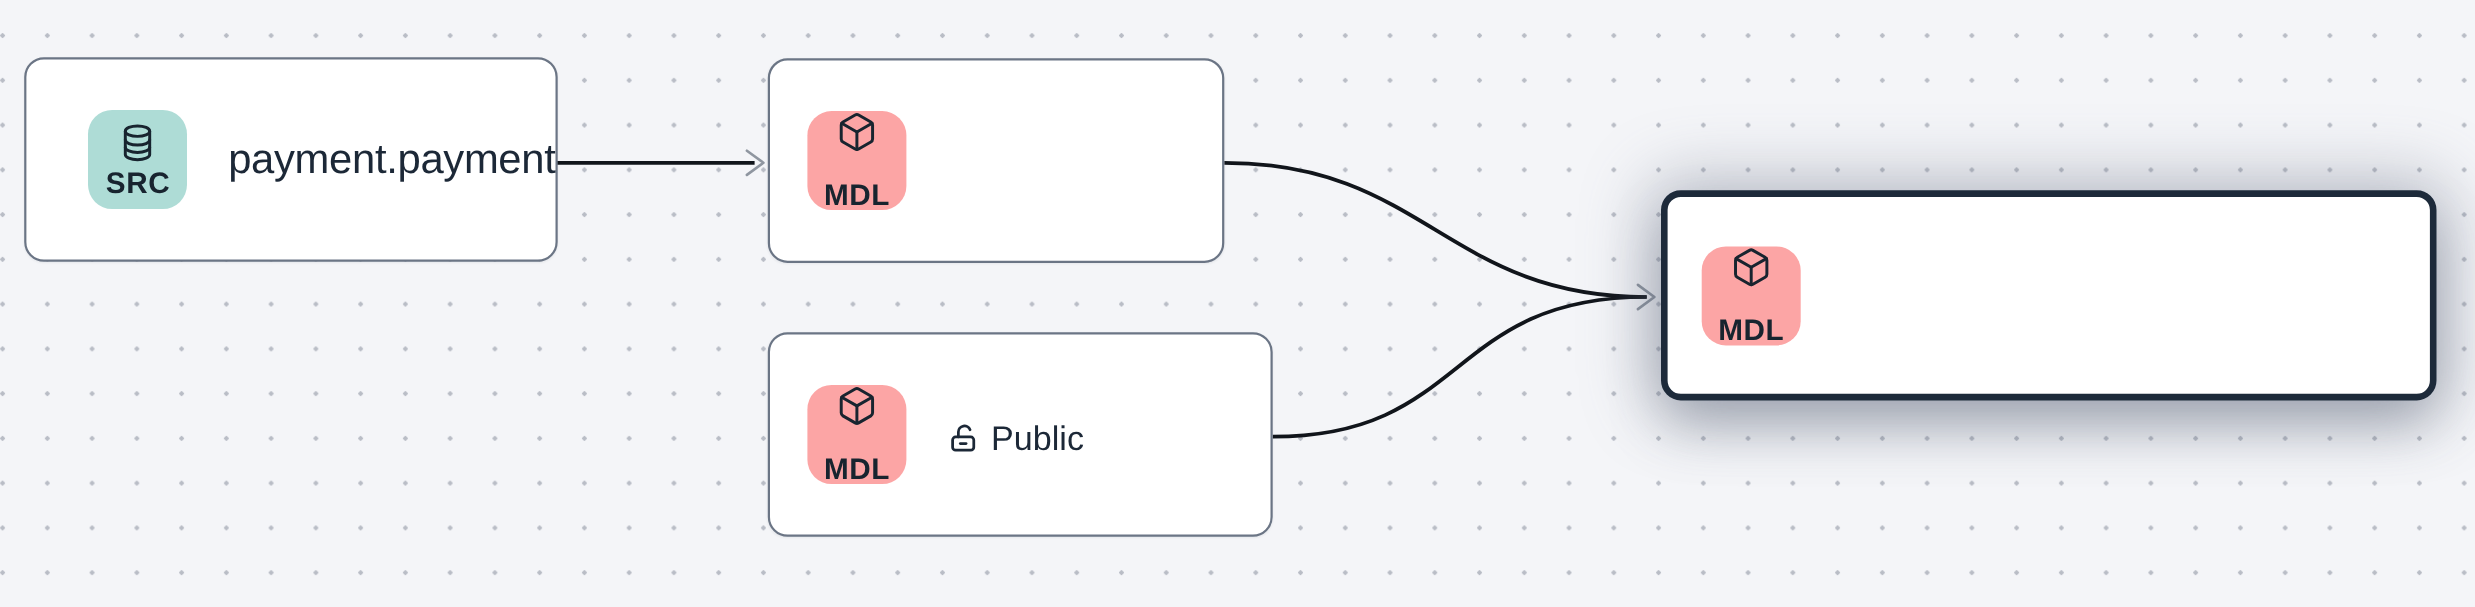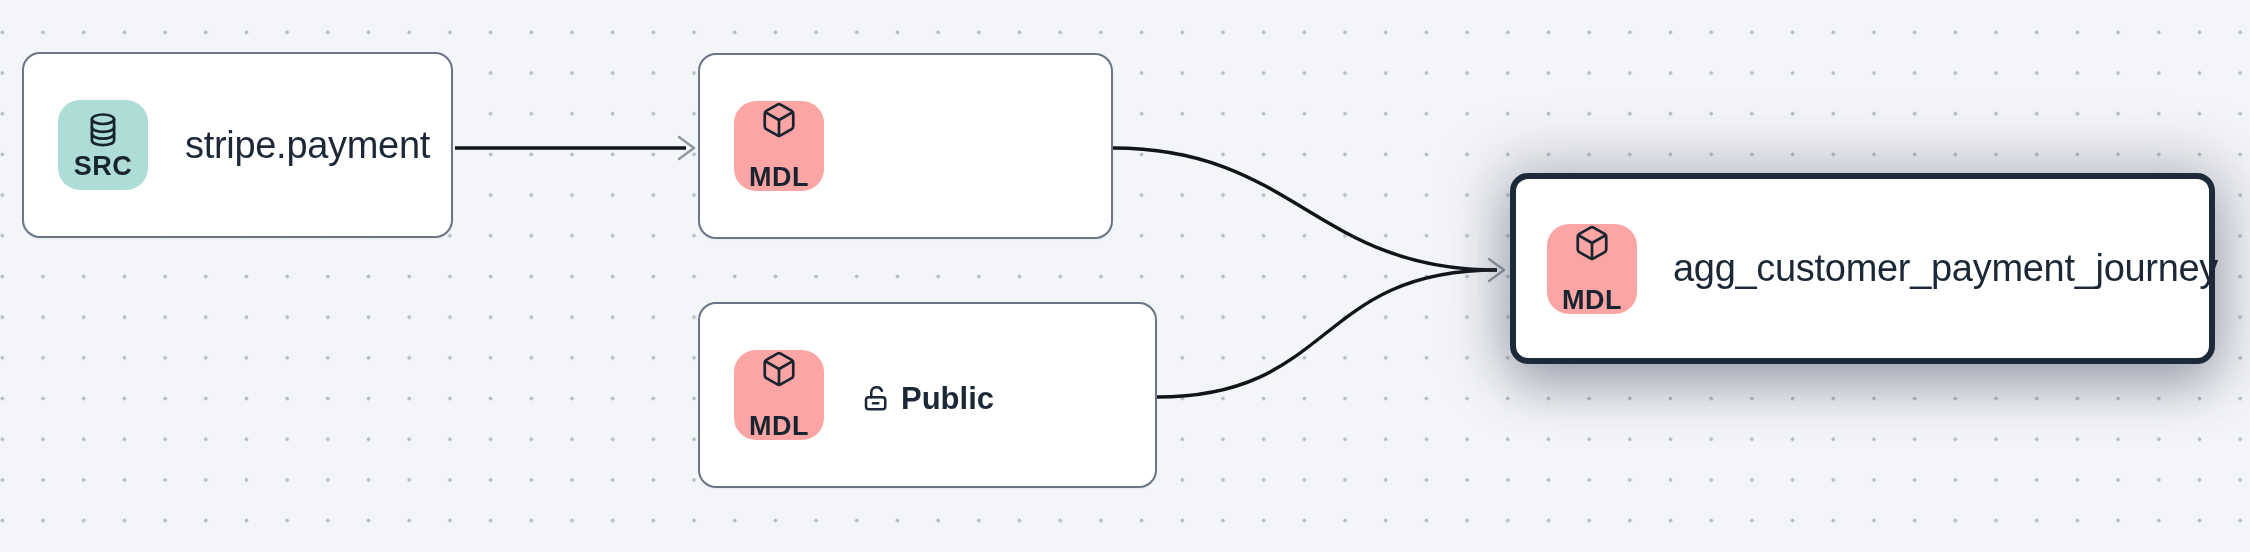--- a/index.html
+++ b/index.html
@@ -57,50 +57,50 @@
   }
   .node-title{
     font-size:38px;font-weight:400;letter-spacing:-0.3px;
     color:#1c2837;white-space:nowrap;
   }
   .node-text{display:flex;flex-direction:column;justify-content:center;}
   .node-access{
     display:flex;align-items:center;gap:10px;
     margin-top:8px;color:#1c2837;
   }
-  .access-label{font-size:31px;color:#1c2837;font-weight:bold;}
+  .access-label{font-size:31px;color:#1c2837;}
   .access-icon{width:30px;height:30px;}
 </style>
 </head>
 <body>
 
 <div class="canvas">
 
   <svg class="edge-layer" viewBox="0 0 2250 552" xmlns="http://www.w3.org/2000/svg">
 
     <path class="edge" d="M 455 148 L 686 148"></path>
     <polyline class="arrowhead" points="679,137 694,148 679,159"></polyline>
 
     <path class="edge" d="M 1113 148 C 1295 148, 1315 270, 1497 270"></path>
 
     <path class="edge" d="M 1157 397 C 1335 397, 1315 270, 1497 270"></path>
     <polyline class="arrowhead" points="1489,259 1504,270 1489,281"></polyline>
   </svg>
 
-  <div class="node" style="left:22px;top:52px;width:431px;height:186px;">
+  <div class="node" style="left:22px;top:52px;width:485px;height:186px;justify-content:flex-end;">
     <div class="badge badge-src">
       <svg class="badge-icon" viewBox="0 0 24 24" fill="none" stroke="currentColor" stroke-width="1.7" stroke-linecap="round" stroke-linejoin="round">
         <ellipse cx="12" cy="5.2" rx="7" ry="3"></ellipse>
         <path d="M5 5.2v13.4c0 1.66 3.13 3 7 3s7-1.34 7-3V5.2"></path>
         <path d="M5 10.2c0 1.66 3.13 3 7 3s7-1.34 7-3"></path>
         <path d="M5 14.4c0 1.66 3.13 3 7 3s7-1.34 7-3"></path>
       </svg>
       <span class="badge-label">SRC</span>
     </div>
-    <div class="node-title">stripe.payment</div>
+    <div class="node-title">payment.payment</div>
   </div>
 
   <div class="node" style="left:698px;top:53px;width:415px;height:186px;">
     <div class="badge badge-mdl">
       <svg class="badge-icon" viewBox="0 0 24 24" fill="none" stroke="currentColor" stroke-width="1.7" stroke-linecap="round" stroke-linejoin="round">
         <path d="M21 8a2 2 0 0 0-1-1.73l-7-4a2 2 0 0 0-2 0l-7 4A2 2 0 0 0 3 8v8a2 2 0 0 0 1 1.73l7 4a2 2 0 0 0 2 0l7-4A2 2 0 0 0 21 16Z"></path>
         <path d="m3.3 7 8.7 5 8.7-5"></path>
         <path d="M12 22V12"></path>
       </svg>
       <span class="badge-label">MDL</span>
@@ -130,16 +130,15 @@
 
   <div class="node selected" style="left:1510px;top:173px;width:705px;height:191px;">
     <div class="badge badge-mdl">
       <svg class="badge-icon" viewBox="0 0 24 24" fill="none" stroke="currentColor" stroke-width="1.7" stroke-linecap="round" stroke-linejoin="round">
         <path d="M21 8a2 2 0 0 0-1-1.73l-7-4a2 2 0 0 0-2 0l-7 4A2 2 0 0 0 3 8v8a2 2 0 0 0 1 1.73l7 4a2 2 0 0 0 2 0l7-4A2 2 0 0 0 21 16Z"></path>
         <path d="m3.3 7 8.7 5 8.7-5"></path>
         <path d="M12 22V12"></path>
       </svg>
       <span class="badge-label">MDL</span>
     </div>
-    <div class="node-title">agg_customer_payment_journey</div>
   </div>
 
 </div>
 
 </body></html>

